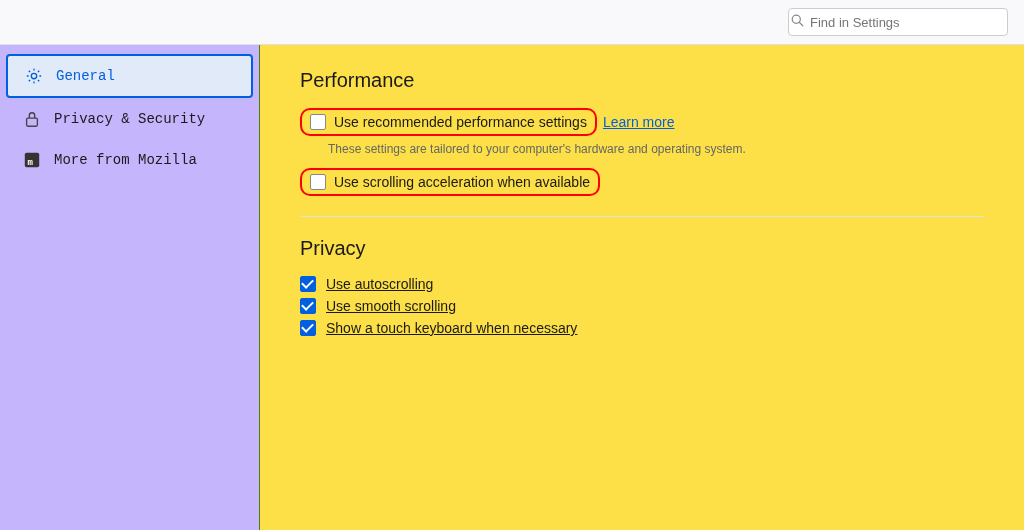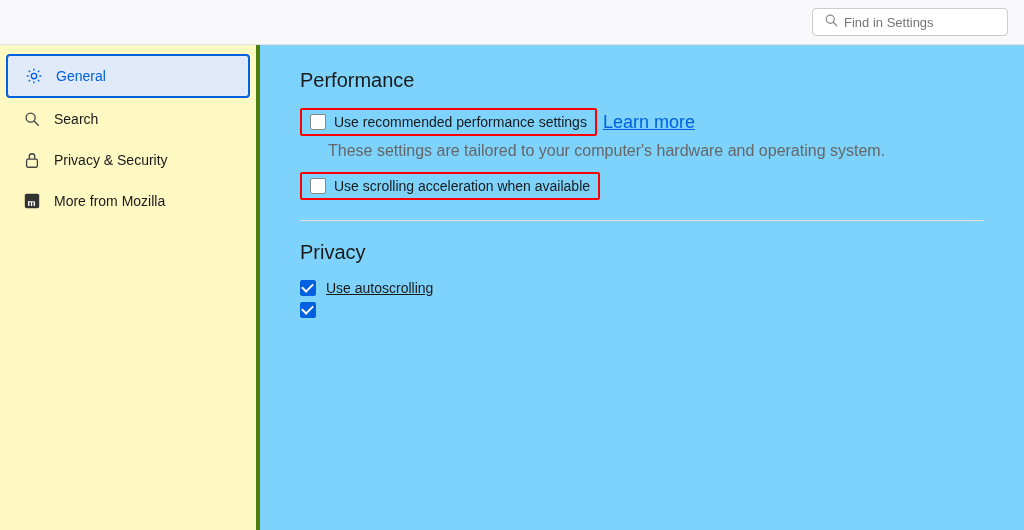--- a/index.html
+++ b/index.html
@@ -23,22 +23,22 @@
       padding: 8px 16px;
       background: #f9f9fb;
       border-bottom: 1px solid #e0e0e0;
     }
     .search-box {
       display: flex;
       align-items: center;
       background: #fff;
       border: 1px solid #ccc;
       border-radius: 4px;
-      padding: 5px 12px;
-      width: 196px;
+      padding: 5px 2px;
+      width: 220px;
       gap: 6px;
     }
     .search-box input {
       border: none;
       outline: none;
       font-size: 13px;
       color: #555;
       background: transparent;
       width: 100%;
     }
@@ -51,24 +51,25 @@
     .main-layout {
       display: flex;
       flex: 1;
       overflow: hidden;
     }
 
     
     .sidebar {
       width: 260px;
       min-width: 260px;
-      background: #fef9c3;
-      border-right: 4px solid #4d7c0f;
+      background: #c4b5fd;
+      border-right: 1px solid #4d7c0f;
       padding: 8px 0;
       overflow-y: auto;
+      font-family: Liberation Mono, monospace;
     }
     .sidebar-item {
       display: flex;
       align-items: center;
       gap: 12px;
       padding: 10px 16px;
       cursor: pointer;
       border-radius: 4px;
       margin: 1px 6px;
       font-size: 14px;
@@ -96,21 +97,21 @@
     .sidebar-icon svg {
       width: 18px;
       height: 18px;
     }
 
     
     .content {
       flex: 1;
       padding: 24px 40px;
       overflow-y: auto;
-      background: #7dd3fc;
+      background: #fde047;
     }
 
     .section-title {
       font-size: 20px;
       font-weight: 400;
       color: #1a1a1a;
       margin-bottom: 16px;
     }
 
     .setting-row {
@@ -125,37 +126,37 @@
       cursor: pointer;
       text-decoration: underline;
       text-decoration-style: solid;
     }
 
     .highlighted-box {
       display: inline-flex;
       align-items: center;
       gap: 8px;
       border: 2px solid red;
-      border-radius: 2px;
+      border-radius: 10px;
       padding: 4px 8px;
     }
 
     .sub-text {
-      font-size: 16px;
+      font-size: 12px;
       color: #666;
       margin-left: 28px;
       margin-bottom: 12px;
       margin-top: 2px;
     }
 
     .learn-more {
       color: #0060df;
       text-decoration: underline;
       cursor: pointer;
-      font-size: 18px;
+      font-size: 14px;
       margin-left: 6px;
     }
 
     .checkbox {
       width: 16px;
       height: 16px;
       border: 1.5px solid #888;
       background: #fff;
       flex-shrink: 0;
       cursor: pointer;
@@ -222,29 +223,20 @@
       <span class="sidebar-icon">
         <svg viewBox="0 0 20 20" fill="none" stroke="#0060df" stroke-width="1.5">
           <circle cx="10" cy="10" r="3"></circle>
           <path d="M10 2v2M10 16v2M2 10h2M16 10h2M4.22 4.22l1.42 1.42M14.36 14.36l1.42 1.42M4.22 15.78l1.42-1.42M14.36 5.64l1.42-1.42"></path>
         </svg>
       </span>
       <span class="item-label">General</span>
     </div>
 
 
-    <div class="sidebar-item">
-      <span class="sidebar-icon">
-        <svg viewBox="0 0 20 20" fill="none" stroke="#444" stroke-width="1.5">
-          <circle cx="8.5" cy="8.5" r="5"></circle>
-          <line x1="12.5" y1="12.5" x2="17" y2="17" stroke-linecap="round"></line>
-        </svg>
-      </span>
-      <span class="item-label">Search</span>
-    </div>
 
     <div class="sidebar-item">
       <span class="sidebar-icon">
         <svg viewBox="0 0 20 20" fill="none" stroke="#444" stroke-width="1.5">
           <rect x="4" y="9" width="12" height="9" rx="1.5"></rect>
           <path d="M7 9V6a3 3 0 016 0v3"></path>
         </svg>
       </span>
       <span class="item-label">Privacy &amp; Security</span>
     </div>
@@ -288,22 +280,27 @@
     <hr class="divider">
 
     <div class="browsing-section">
       <h2 class="section-title">Privacy</h2>
 
       <div class="setting-row">
         <input type="checkbox" class="checkbox checked" style="">
         <label>Use autoscrolling</label>
       </div>
 
-
       <div class="setting-row">
         <input type="checkbox" class="checkbox checked" style="">
+        <label>Use smooth scrolling</label>
+      </div>
+
+      <div class="setting-row">
+        <input type="checkbox" class="checkbox checked" style="">
+        <label>Show a touch keyboard when necessary</label>
       </div>
 
     </div>
 
   </main>
 
 </div>
 
 </body></html>

